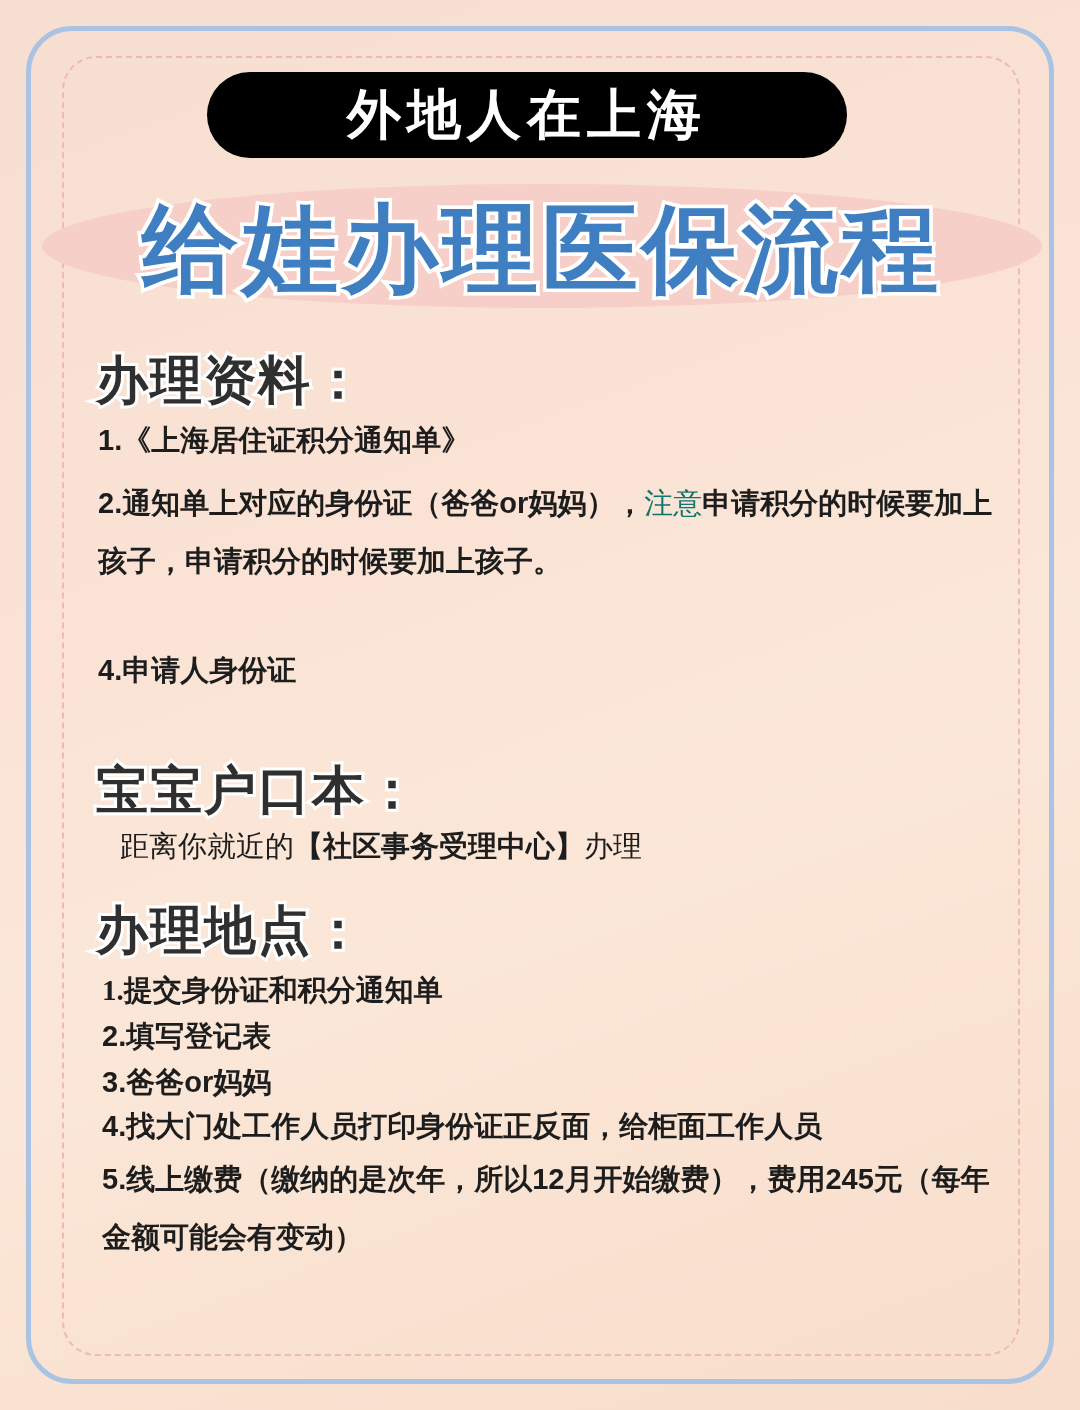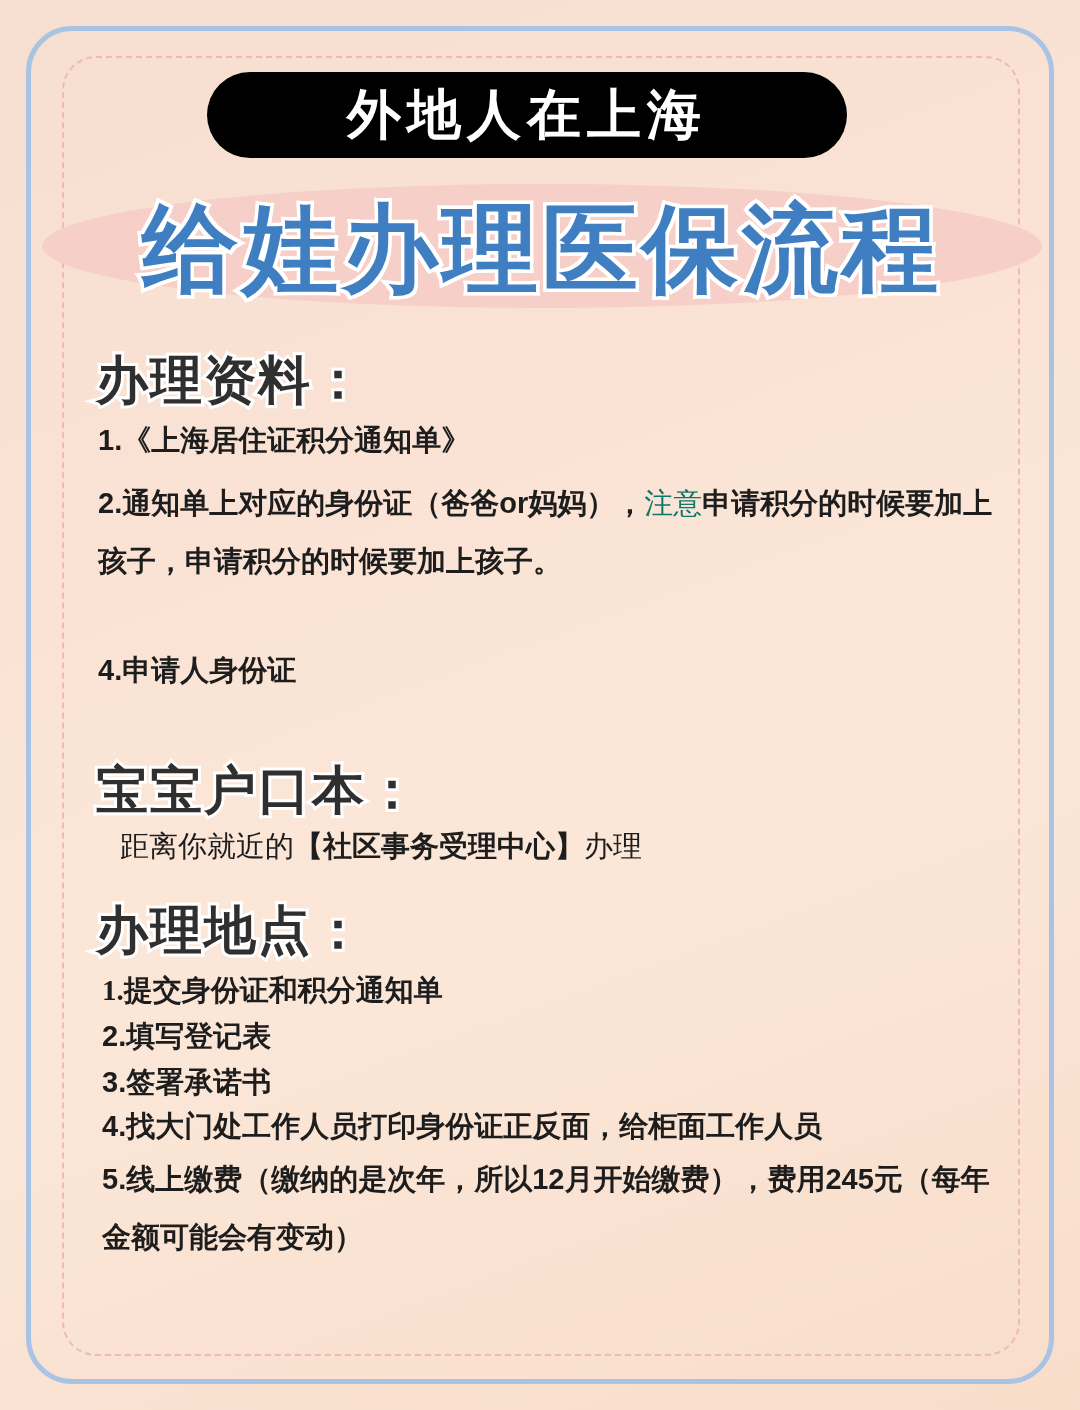--- a/index.html
+++ b/index.html
@@ -185,21 +185,21 @@
 
   <div class="body-line" style="left:40px; top:912px; width:900px;font-family:Liberation Serif, serif;">
     <span class="num">1.</span><span>提交身份证和积分通知单</span>
   </div>
 
   <div class="body-line" style="left:40px; top:958px; width:900px;">
     <span class="num">2.</span><span>填写登记表</span>
   </div>
 
   <div class="body-line" style="left:40px; top:1004px; width:900px;">
-    <span class="num">3.</span><span>签署承诺书</span>
+    <span class="num">3.</span><span>爸爸or妈妈</span>
   </div>
 
   <div class="body-line" style="left:40px; top:1048px; width:910px;">
     <span class="num">4.</span><span>找大门处工作人员打印身份证正反面，给柜面工作人员</span>
   </div>
 
   <div class="body-line" style="left:40px; top:1094px; width:912px; line-height:58px;">
     <span class="num">5.</span><span>线上缴费（缴纳的是次年，所以12月开始缴费），费用245元（每年金额可能会有变动）</span>
   </div>
 

